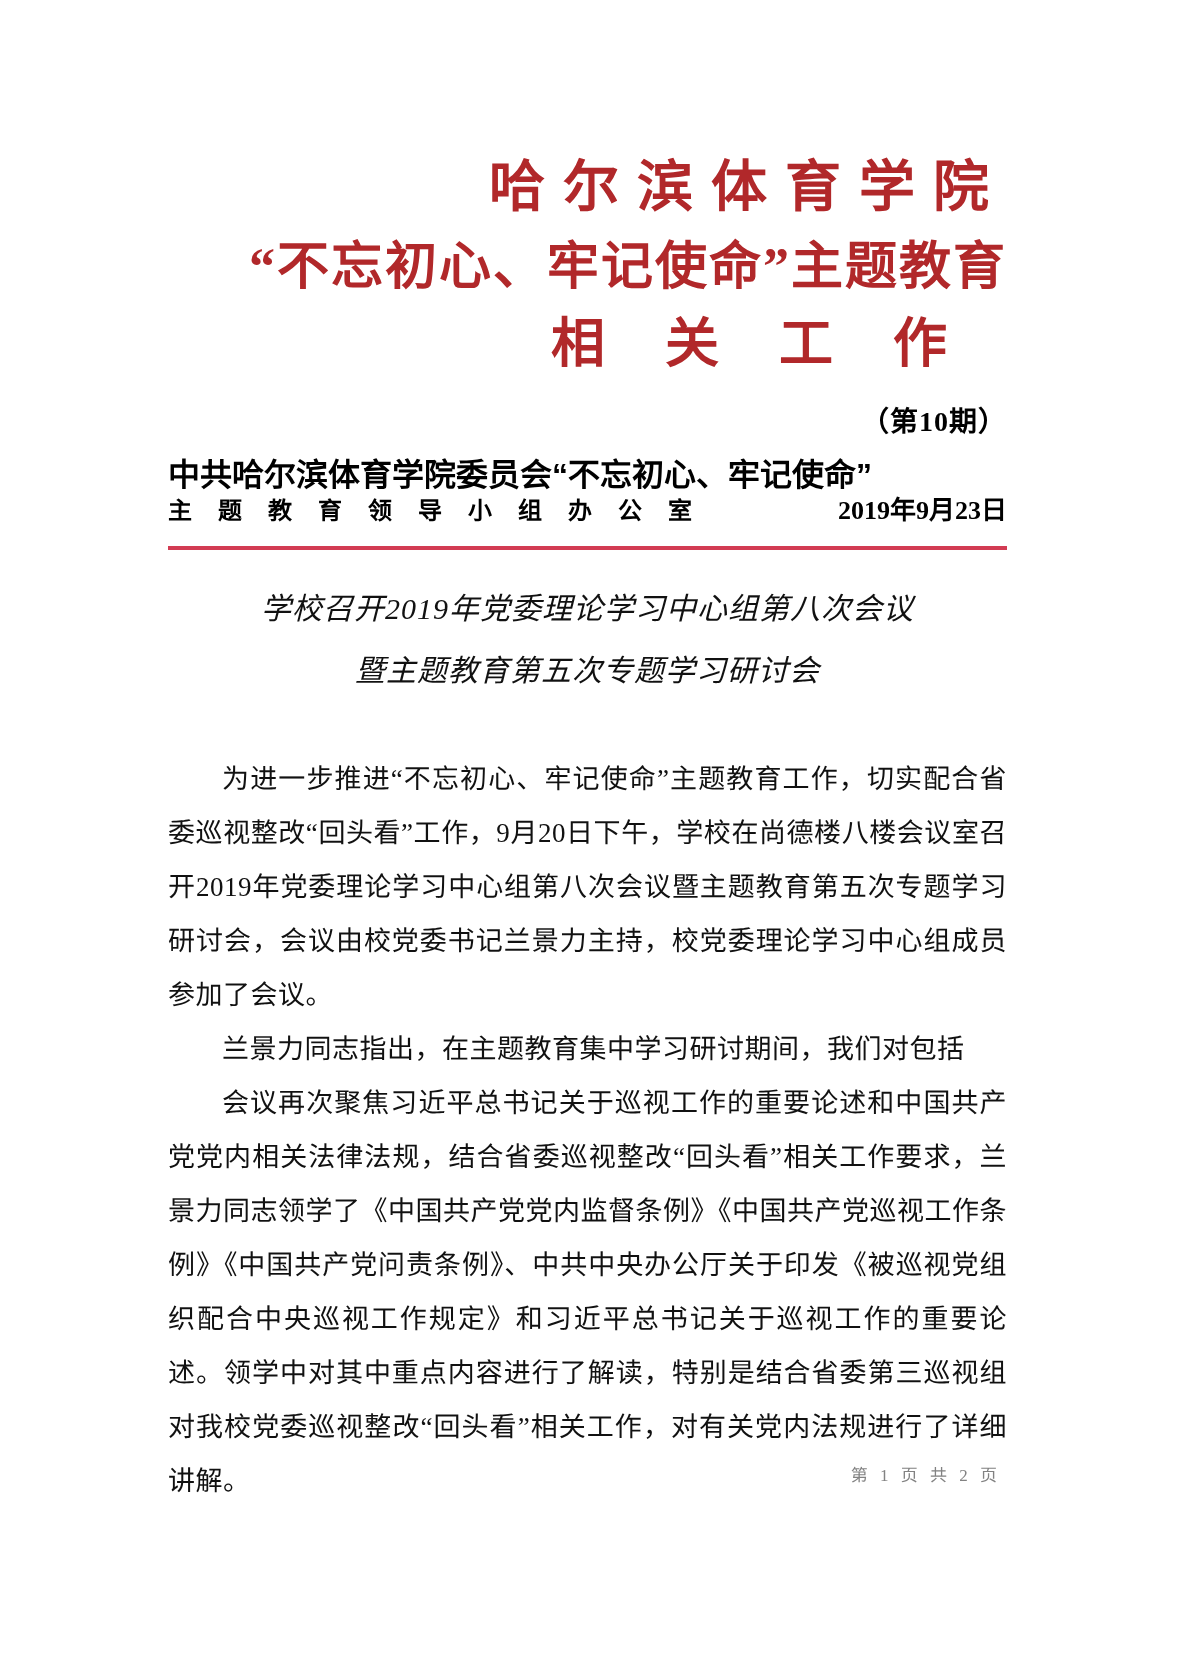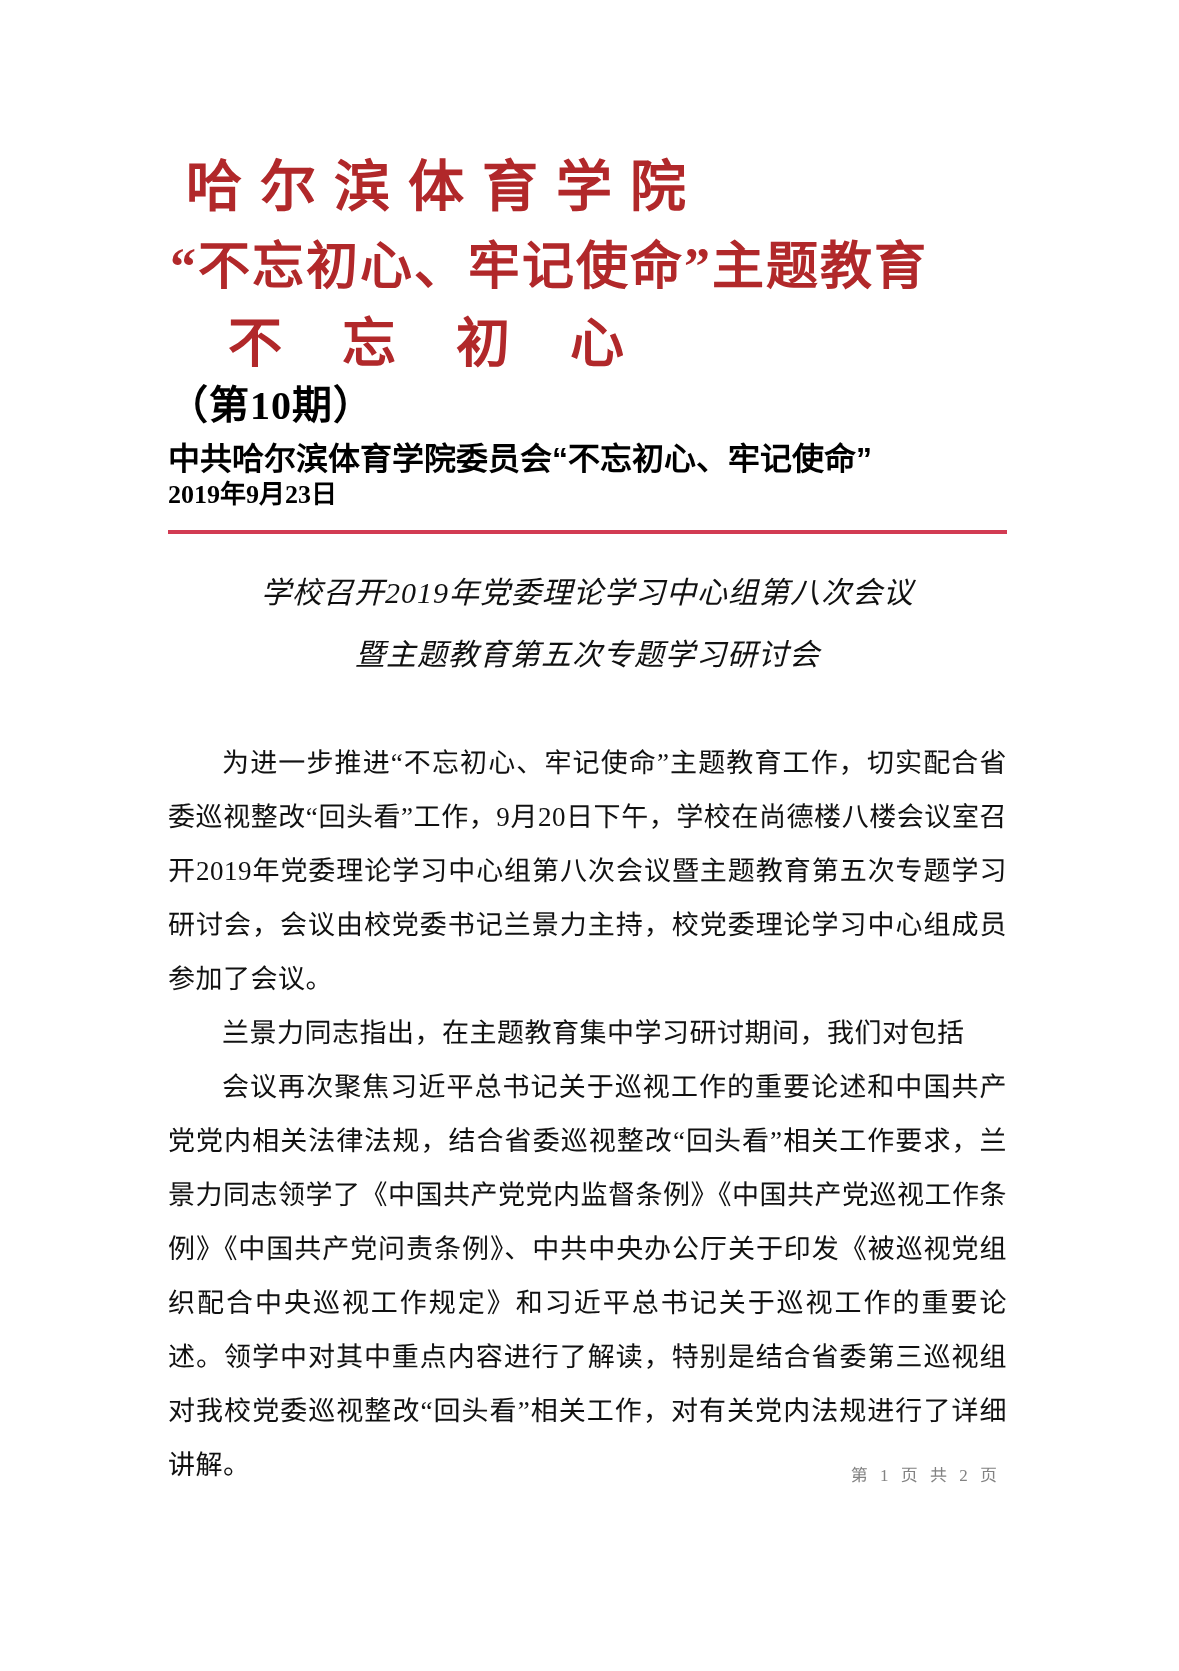--- a/index.html
+++ b/index.html
@@ -18,39 +18,39 @@
     background:#ffffff;
     overflow:hidden;
     font-family:"Liberation Serif","DejaVu Serif",serif;
     color:var(--ink);
   }
   .content{
     padding:150px 172px 0 168px; 
   }
 
   
-  .masthead{ text-align:left; color:var(--accent); }
+  .masthead{ text-align:right; color:var(--accent); }
   .m-line1{
     font-size:56px; font-weight:600; line-height:74px;
     letter-spacing:18px; text-indent:18px;
     white-space:nowrap;
   }
   .m-line2{
     font-size:52px; font-weight:600; line-height:78px;
     letter-spacing:2px; text-indent:2px;
     white-space:nowrap; margin-top:4px;
   }
   .m-line3{
     font-size:54px; font-weight:600; line-height:76px;
     letter-spacing:60px; text-indent:60px;
     white-space:nowrap;
   }
   .issue{
-    color:#000; font-size:40px; font-weight:bold;
-    line-height:40px; margin-top:4px; letter-spacing:1px;
+    color:#000; font-size:28px; font-weight:bold;
+    line-height:40px; margin-top:20px; letter-spacing:1px;
   }
 
   
   .org-block{ margin-top:16px; }
   .org-line1{
     font-family:"Liberation Sans","DejaVu Sans",sans-serif;
     font-size:32px; font-weight:bold; line-height:35px;
     color:#000; white-space:nowrap;
   }
   .org-row{
@@ -102,27 +102,28 @@
 </style>
 </head>
 <body>
 
 <div class="page">
   <div class="content">
 
     <div class="masthead">
       <div class="m-line1">哈尔滨体育学院</div>
       <div class="m-line2">“不忘初心、牢记使命”主题教育</div>
-      <div class="m-line3">不忘初心</div>
+      <div class="m-line3">相关工作</div>
       <div class="issue">（第10期）</div>
     </div>
 
     <div class="org-block">
       <div class="org-line1">中共哈尔滨体育学院委员会“不忘初心、牢记使命”</div>
       <div class="org-row">
+        <div class="org-line2">主题教育领导小组办公室</div>
         <div class="org-date">2019年9月23日</div>
       </div>
       <div class="red-rule"></div>
     </div>
 
     <div class="article-heading">
       <div class="h-line">学校召开2019年党委理论学习中心组第八次会议</div>
       <div class="h-line">暨主题教育第五次专题学习研讨会</div>
     </div>
 

